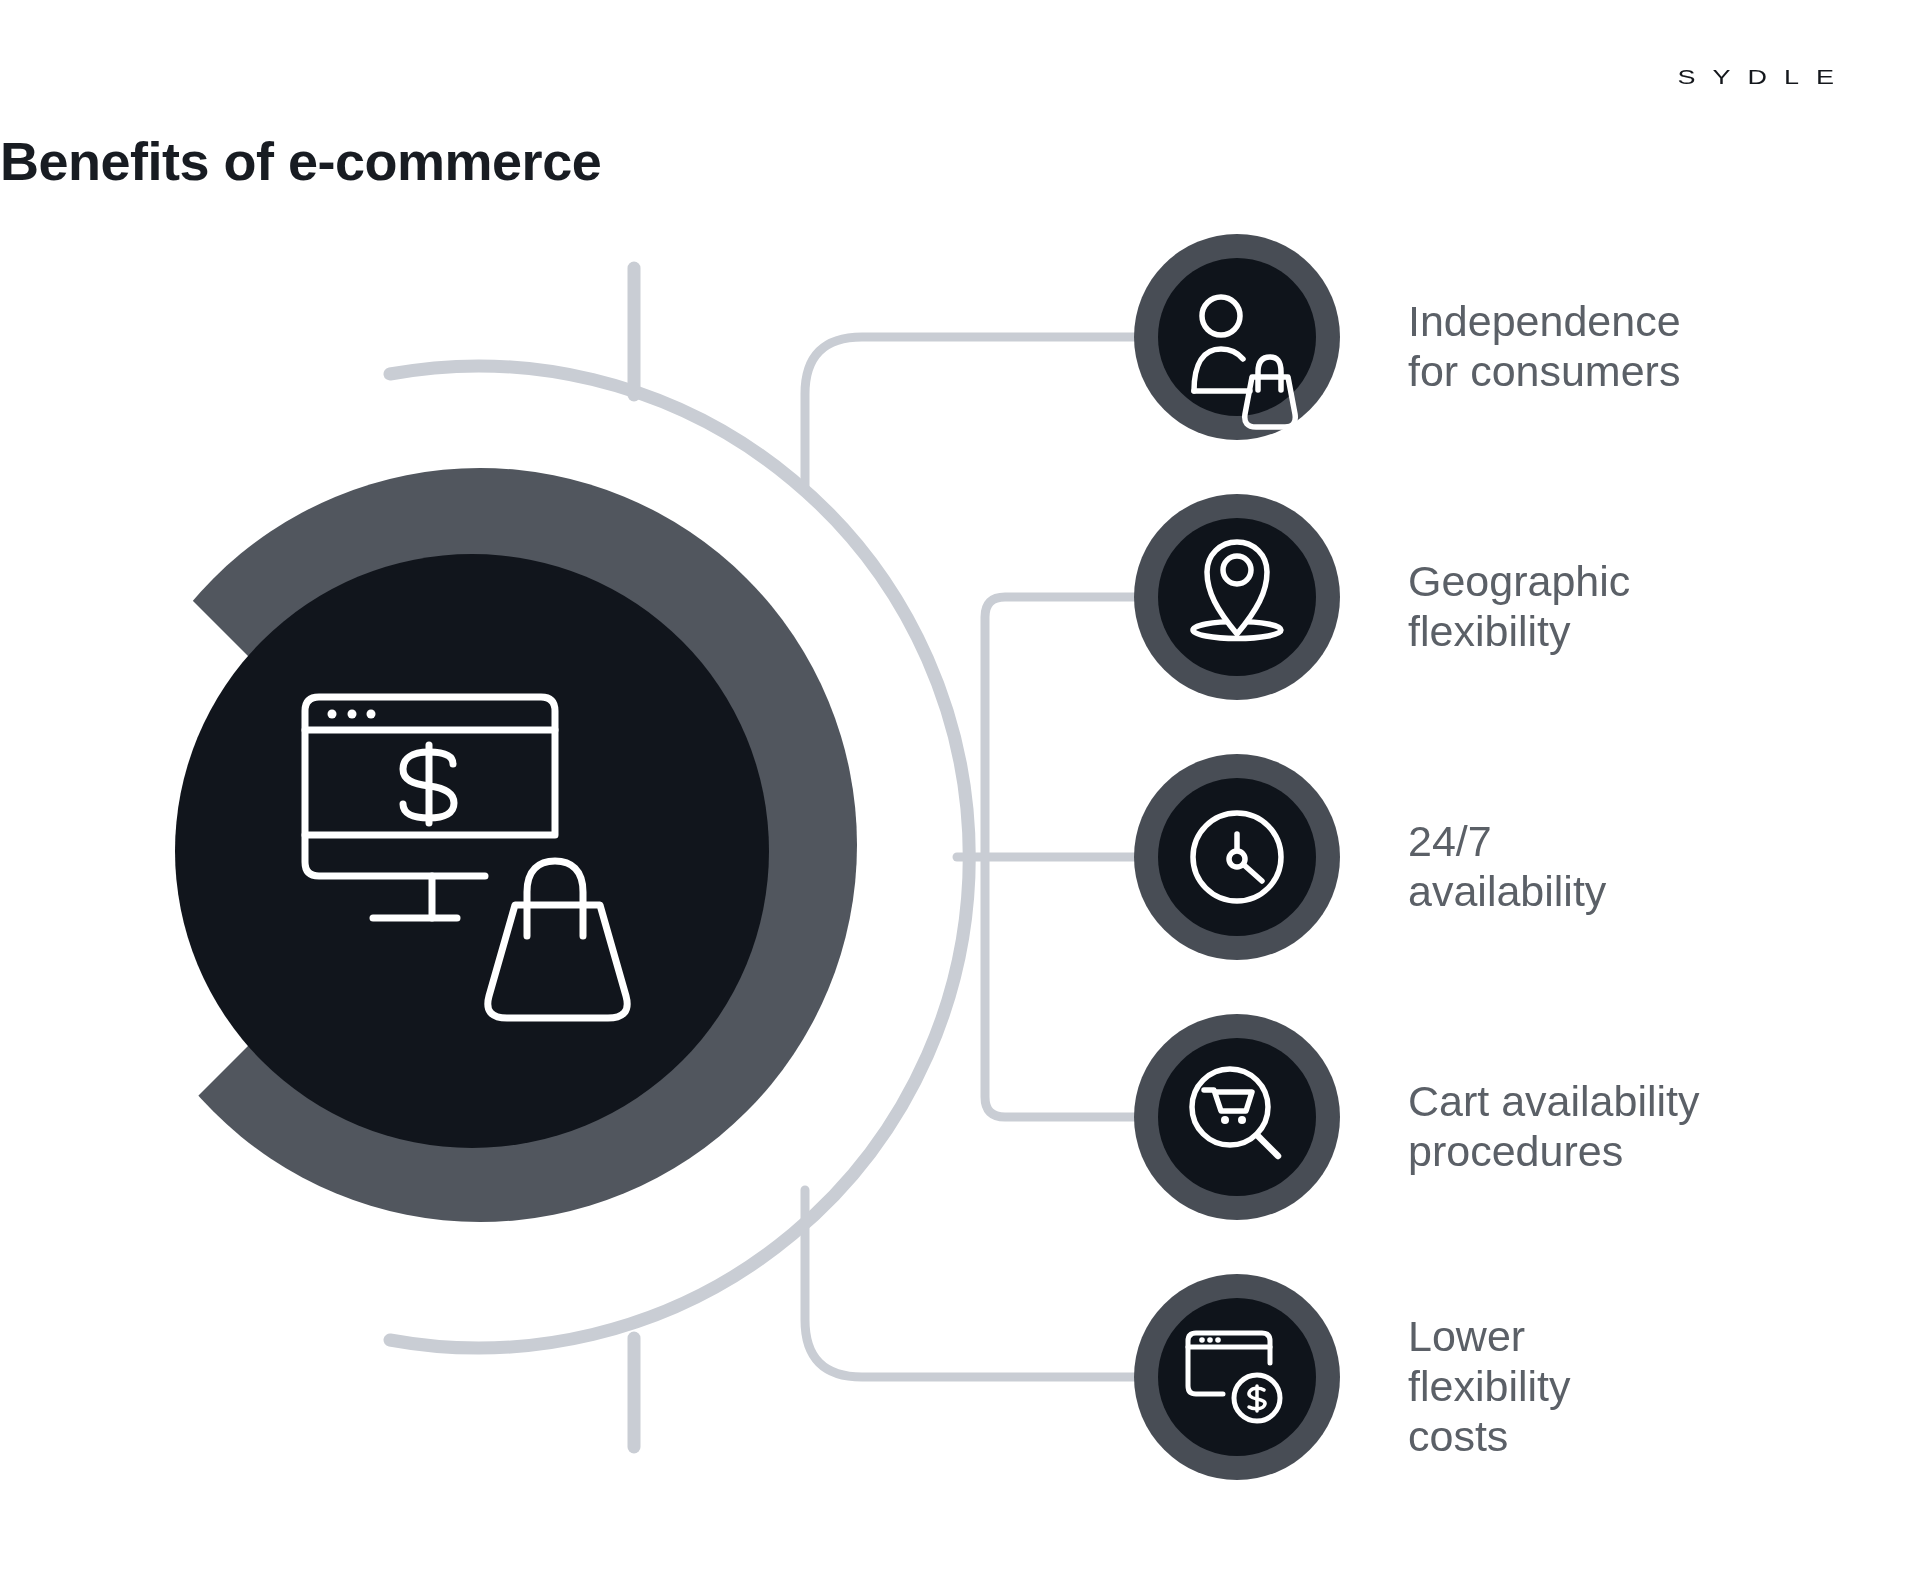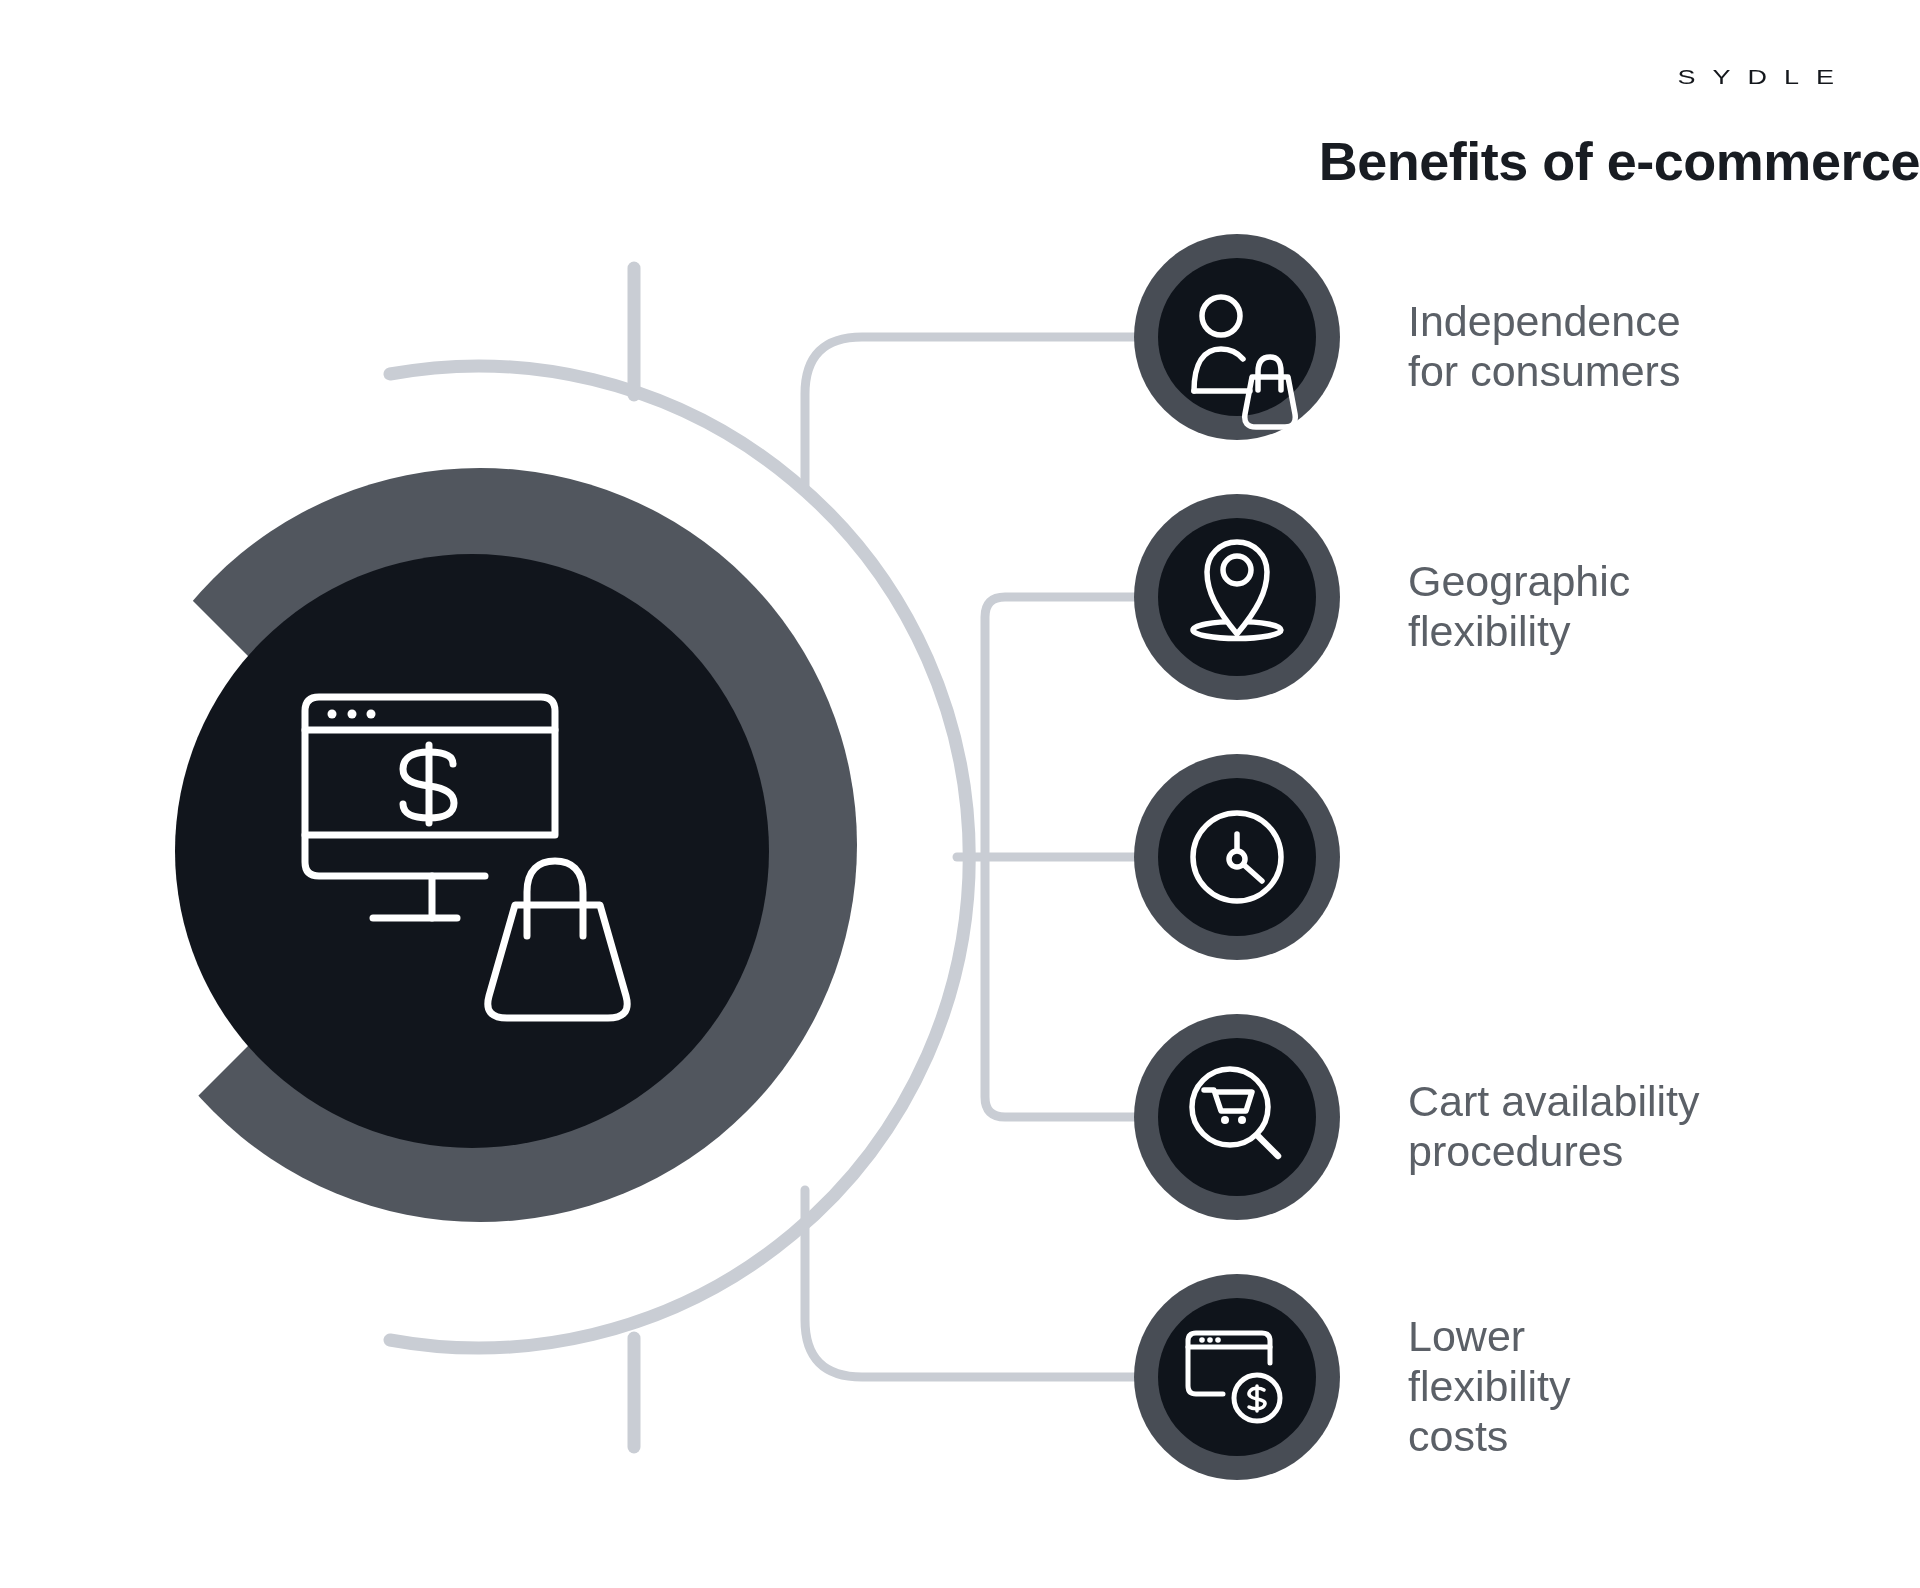--- a/index.html
+++ b/index.html
@@ -1,21 +1,21 @@
 <!DOCTYPE html>
 <html><head>
 <meta charset="utf-8">
 <style>
   html,body{margin:0;padding:0;background:#ffffff;}
   .canvas{
     position:relative;width:1920px;height:1588px;background:#ffffff;
     overflow:hidden;font-family:"Liberation Sans", sans-serif;
   }
   .title{
-    position:absolute;top:94px;left:0;right:0;text-align:right;
+    position:absolute;top:94px;left:0;right:0;text-align:left;
     font-size:54px;font-weight:bold;letter-spacing:-0.5px;color:#181c22;
   }
   .brand{
     position:absolute;top:66px;right:86px;margin-right:-17px;
     font-size:27px;font-weight:normal;letter-spacing:17px;color:#14171c;
     transform:scaleY(0.74);transform-origin:right top;
   }
   .artwork{position:absolute;left:0;top:0;width:1920px;height:1588px;}
   .benefit{position:absolute;left:1134px;width:700px;height:206px;}
   .node{
@@ -129,20 +129,22 @@
         <svg class="bicon" viewBox="0 0 206 206" aria-label="clock-icon">
           <g fill="none" stroke="#ffffff" stroke-width="5.5" stroke-linecap="round">
             <circle cx="103" cy="103" r="44"></circle>
             <circle cx="103" cy="105" r="8"></circle>
             <path d="M 103 96 L 103 80"></path>
             <path d="M 110 111 L 128 127"></path>
           </g>
         </svg>
       </div>
     </div>
+    <div class="blabel">24/7
+availability</div>
   </div>
 
   <div class="benefit" style="top:1014px">
     <div class="node">
       <div class="node-inner">
         <svg class="bicon" viewBox="0 0 206 206" aria-label="cart-magnifier-icon">
           <g fill="none" stroke="#ffffff" stroke-width="5.5" stroke-linecap="round" stroke-linejoin="round">
             <circle cx="96" cy="93" r="38"></circle>
             <path d="M 123 121 L 144 142" stroke-width="6.5"></path>
             <path d="M 70 76 L 80 76 L 87 97 L 112 97 L 118 78 L 82 78"></path>

